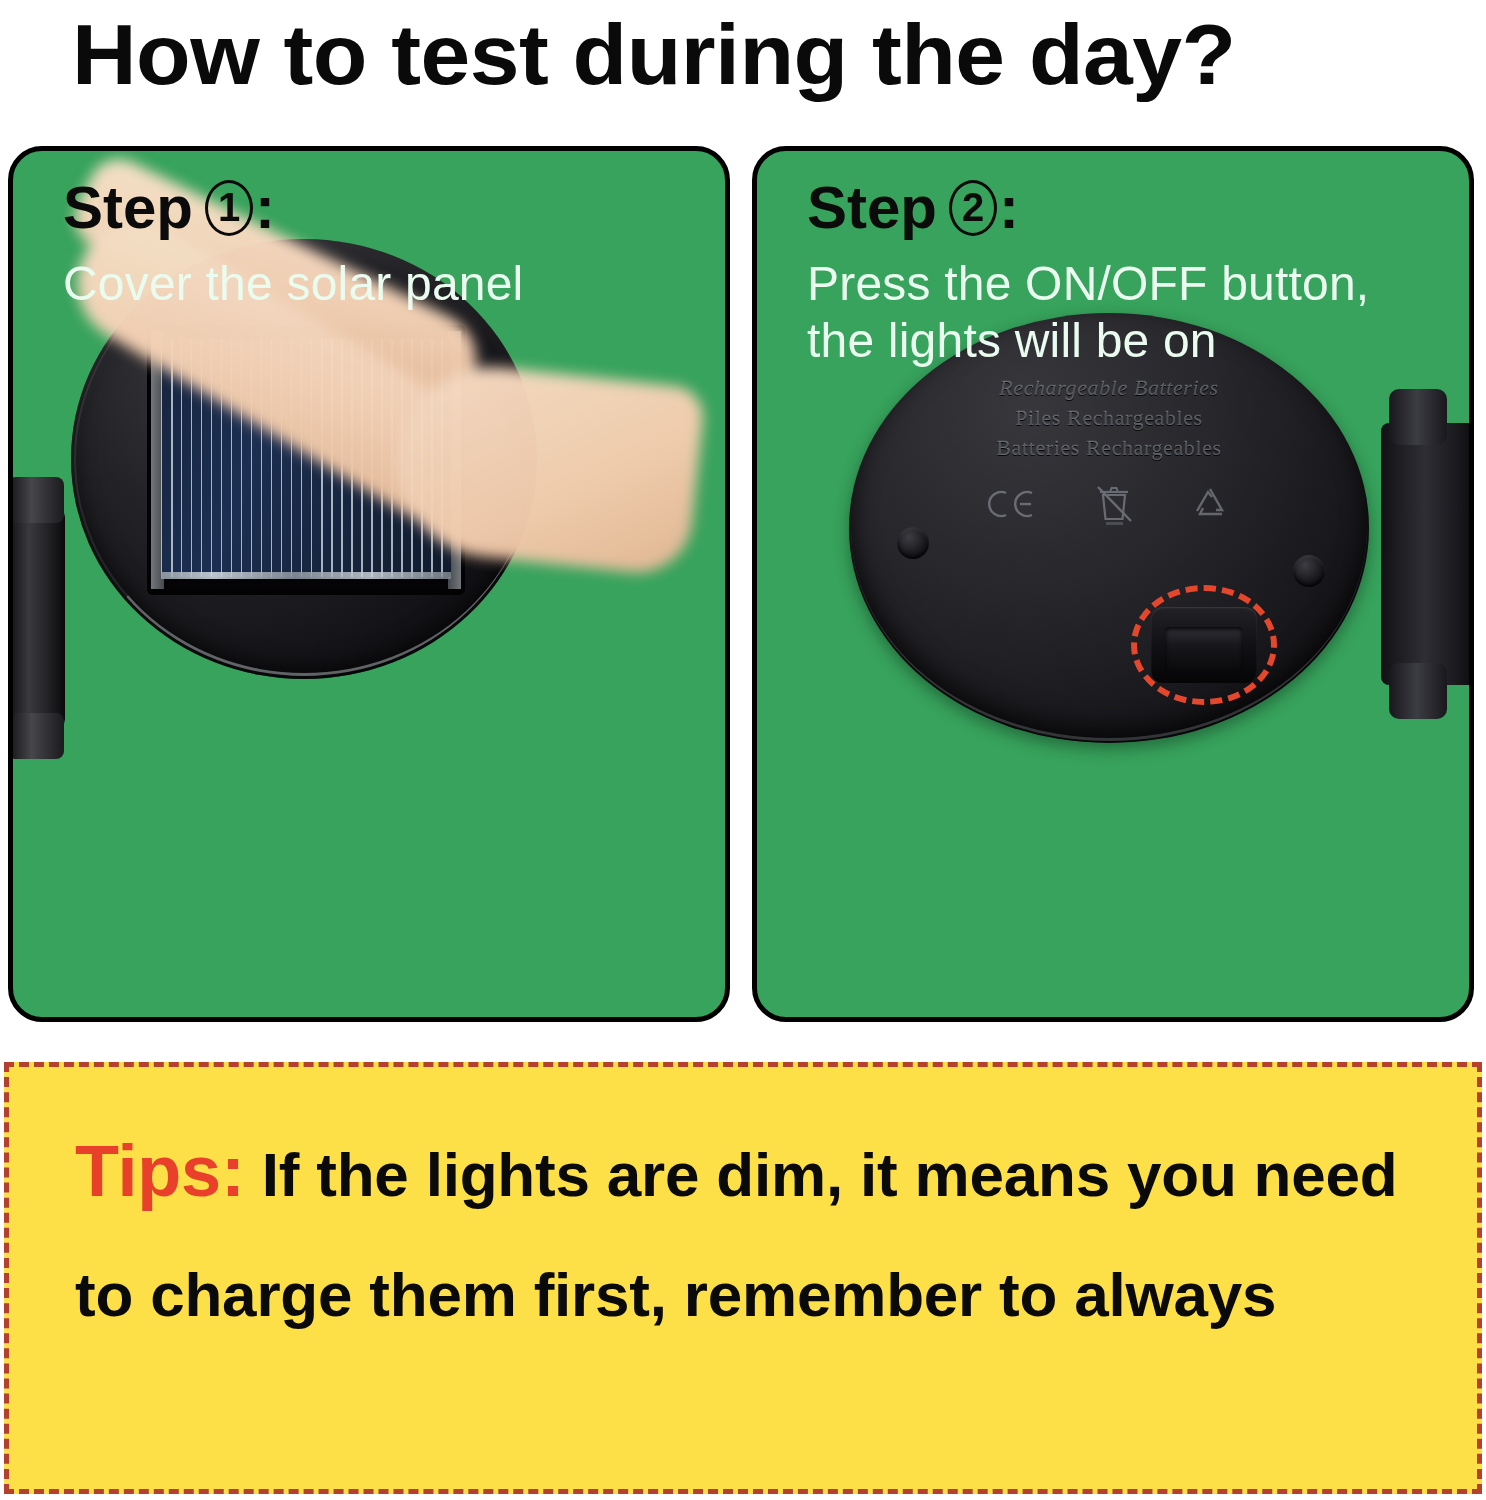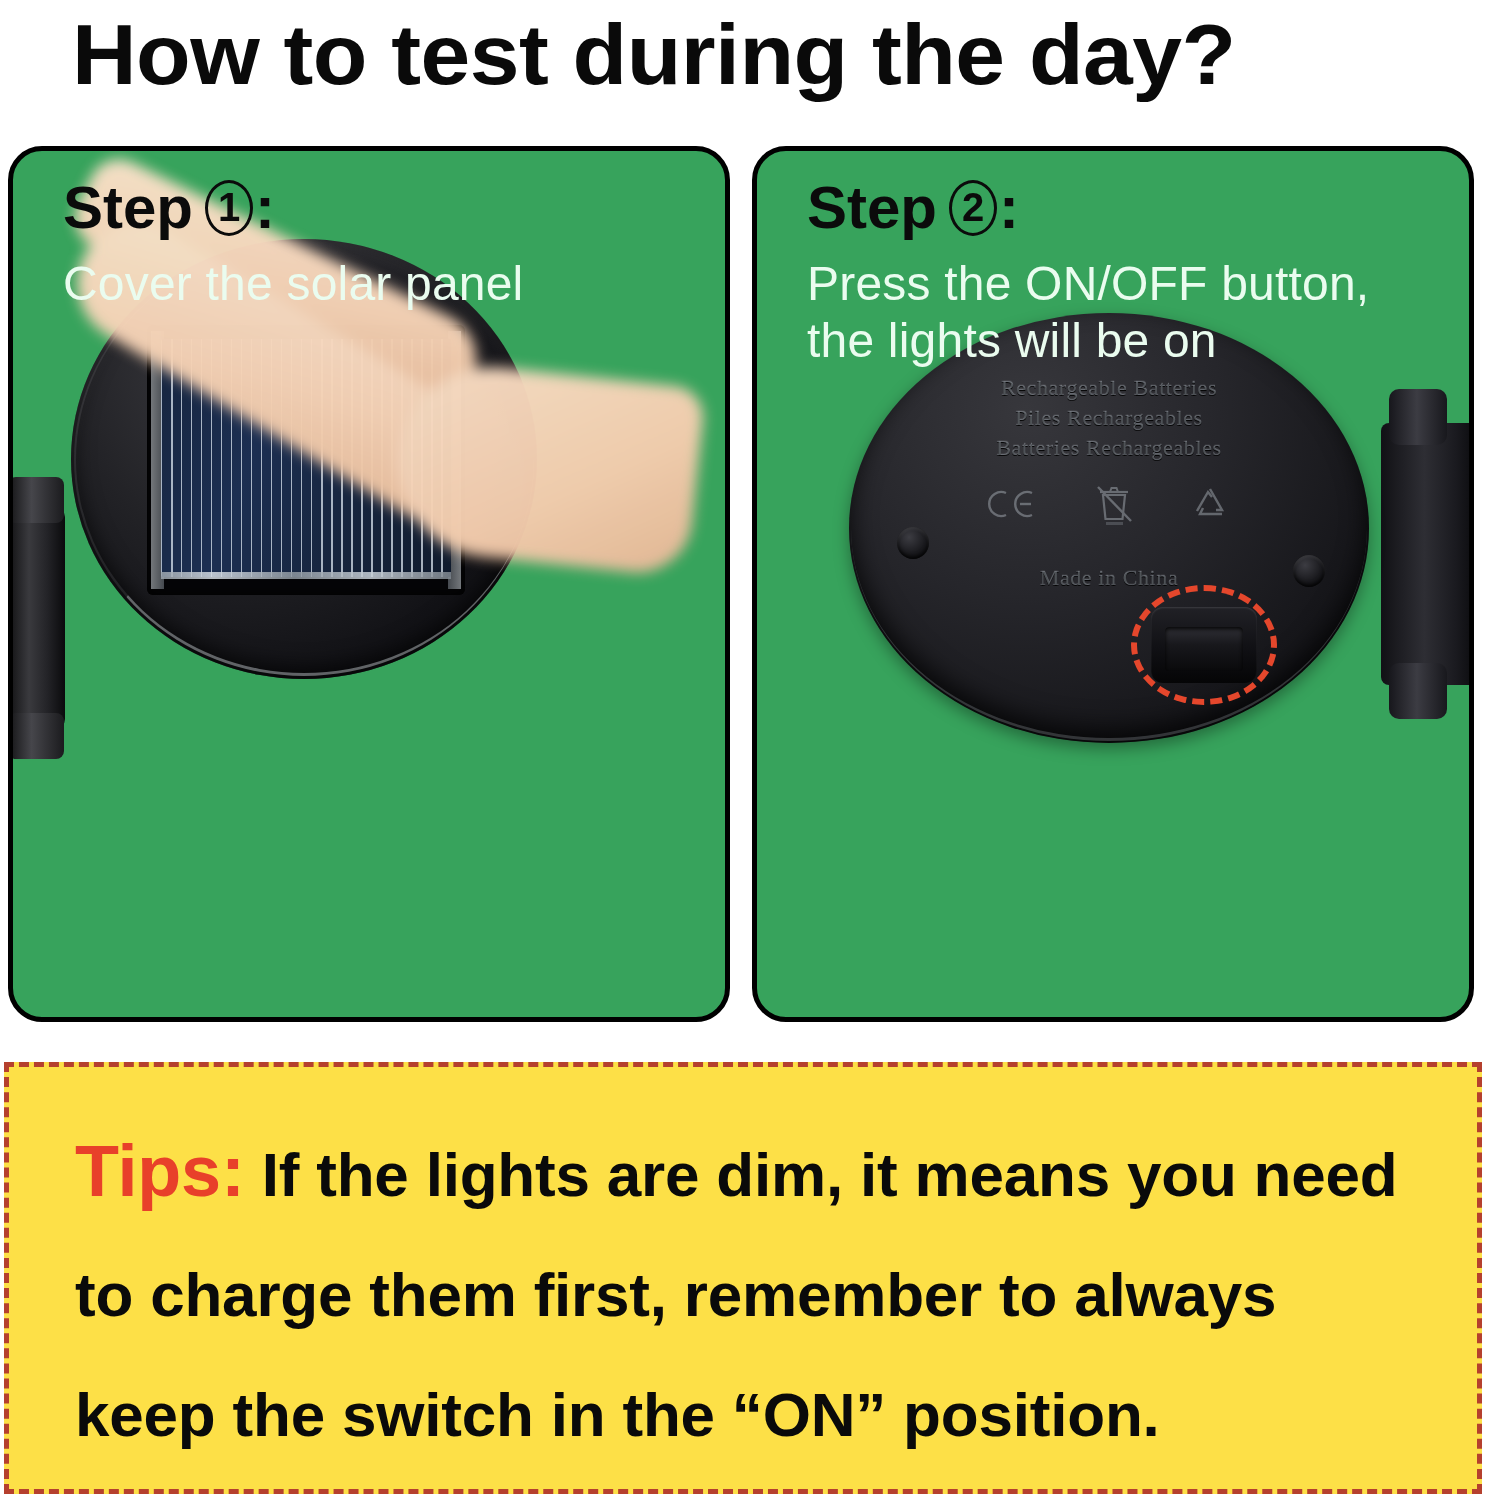--- a/index.html
+++ b/index.html
@@ -205,21 +205,21 @@
   }
   .emboss {
     position: absolute;
     left: 0; right: 0;
     text-align: center;
     color: rgba(186,196,206,.40);
     text-shadow: 0 1px 0 rgba(0,0,0,.85), 0 -1px 0 rgba(255,255,255,.07);
     font-family: "Liberation Serif", serif;
     letter-spacing: .6px;
   }
-  .emboss-l1 { top: 62px;  font-size: 22px; }
+  .emboss-l1 { top: 62px;  font-size: 22px; font-style: italic; }
   .emboss-l2 { top: 92px;  font-size: 22px; }
   .emboss-l3 { top: 122px; font-size: 22px; }
   .emboss-made { top: 252px; font-size: 22px; }
 
   .sym-row {
     position: absolute; left: 0; right: 0; top: 168px;
     display: flex; align-items: center; justify-content: center; gap: 54px;
   }
   .sym { opacity: .40; }
 
@@ -362,21 +362,20 @@
             <line x1="4" y1="6" x2="37" y2="40" stroke="#c3ccd4" stroke-width="2.4"></line>
             <rect x="12" y="41" width="17" height="3" fill="#c3ccd4" opacity=".55"></rect>
           </svg>
           <svg class="sym" width="44" height="40" viewBox="0 0 44 40">
             <path d="M22 5 L34 26 L28 26" fill="none" stroke="#c3ccd4" stroke-width="2.4"></path>
             <path d="M34 30 L12 30 L15 24" fill="none" stroke="#c3ccd4" stroke-width="2.4"></path>
             <path d="M9 27 L20 8 L24 13" fill="none" stroke="#c3ccd4" stroke-width="2.4"></path>
           </svg>
         </div>
 
-        <div class="emboss emboss-made">Made in China</div>
 
         <div class="screw screw-l"></div>
         <div class="screw screw-r"></div>
 
         <div class="switch-wrap">
           <div class="switch-plate">
             <div class="switch-slot"></div>
           </div>
           <div class="switch-ring"></div>
         </div>
@@ -395,17 +394,16 @@
     </div>
   </div>
 
   <div class="tips-box">
     <div class="tips-inner">
       <div class="tips-line">
         <span class="tips-label">Tips:</span>
         <span>If the lights are dim, it means you need</span>
       </div>
       <div class="tips-line">to charge them first, remember to always</div>
-      <div class="tips-line">keep the switch in the “ON” position.</div>
     </div>
   </div>
 
 </div>
 
 </body></html>

